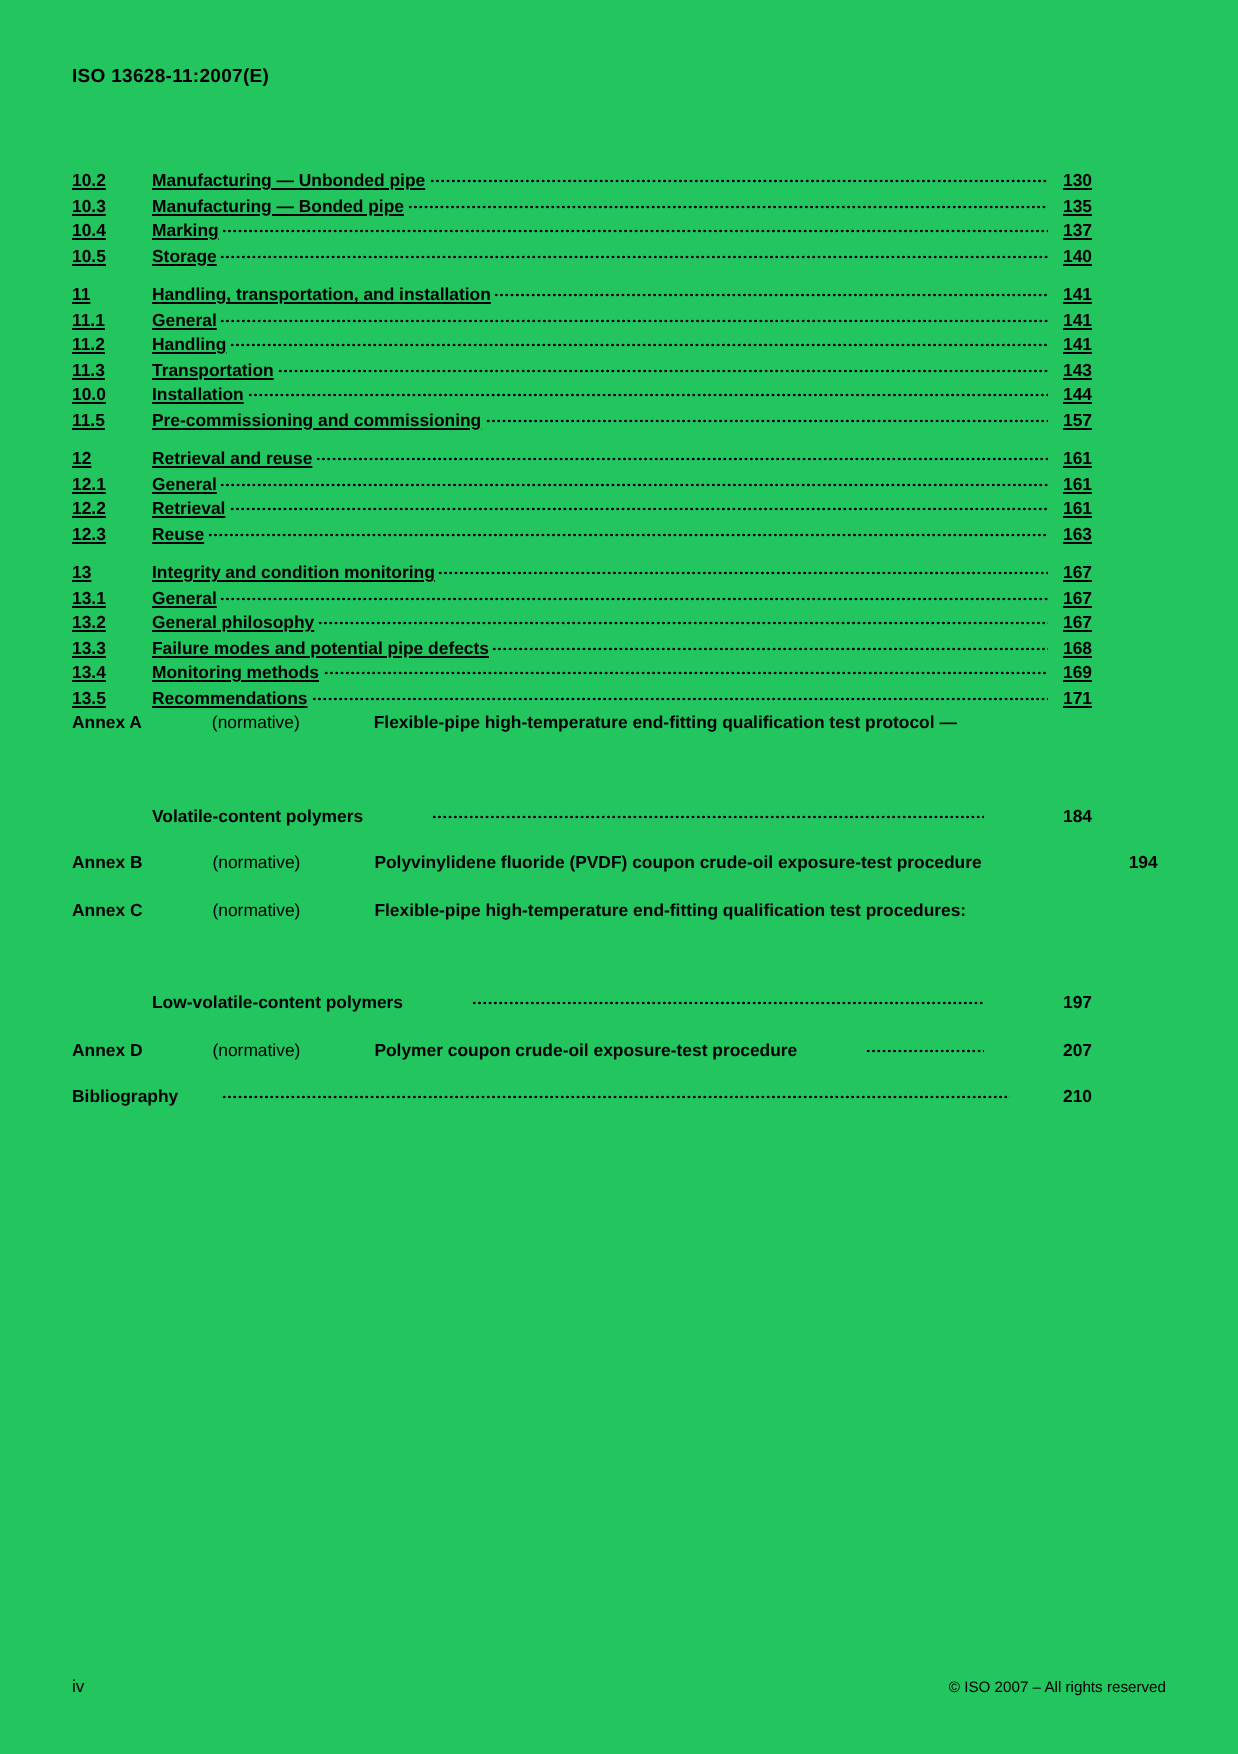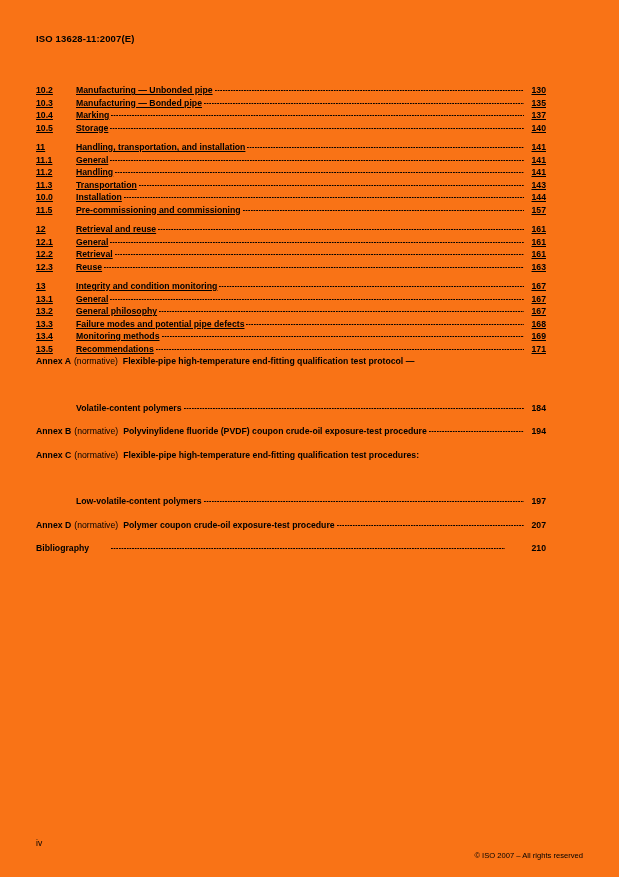--- a/index.html
+++ b/index.html
@@ -9,21 +9,21 @@
   }
   body {
     font-family: "Liberation Sans", sans-serif;
     color: #000000;
     -webkit-font-smoothing: antialiased;
   }
   .page {
     position: relative;
     width: 619px;
     height: 877px;
-    background: #f97316;
+    background: #22c55e;
     overflow: hidden;
     box-sizing: border-box;
   }
 
   
   .doc-header {
     position: absolute;
     left: 36px;
     top: 33px;
     font-size: 9.5px;
@@ -92,20 +92,21 @@
   
   .annex-group {
     margin-top: 0;
     margin-bottom: 11px;
   }
   .annex-row {
     font-size: 8.7px;
     line-height: 12.5px;
     font-weight: bold;
     white-space: nowrap;
+    gap: 32px;
   }
   .annex-line1 {
     display: flex;
     align-items: baseline;
     width: 100%;
   }
   .annex-label {
     flex: 0 0 auto;
     font-weight: bold;
   }
@@ -159,21 +160,21 @@
   }
   .footer-left {
     position: absolute;
     left: 0;
     top: 0;
     font-size: 8.6px;
   }
   .footer-right {
     position: absolute;
     right: 0;
-    top: 13px;
+    top: 1px;
     font-size: 7.6px;
     white-space: nowrap;
   }
 </style>
 </head>
 <body>
 
 <div class="page">
 
   <div class="doc-header">ISO 13628-11:2007(E)</div>

